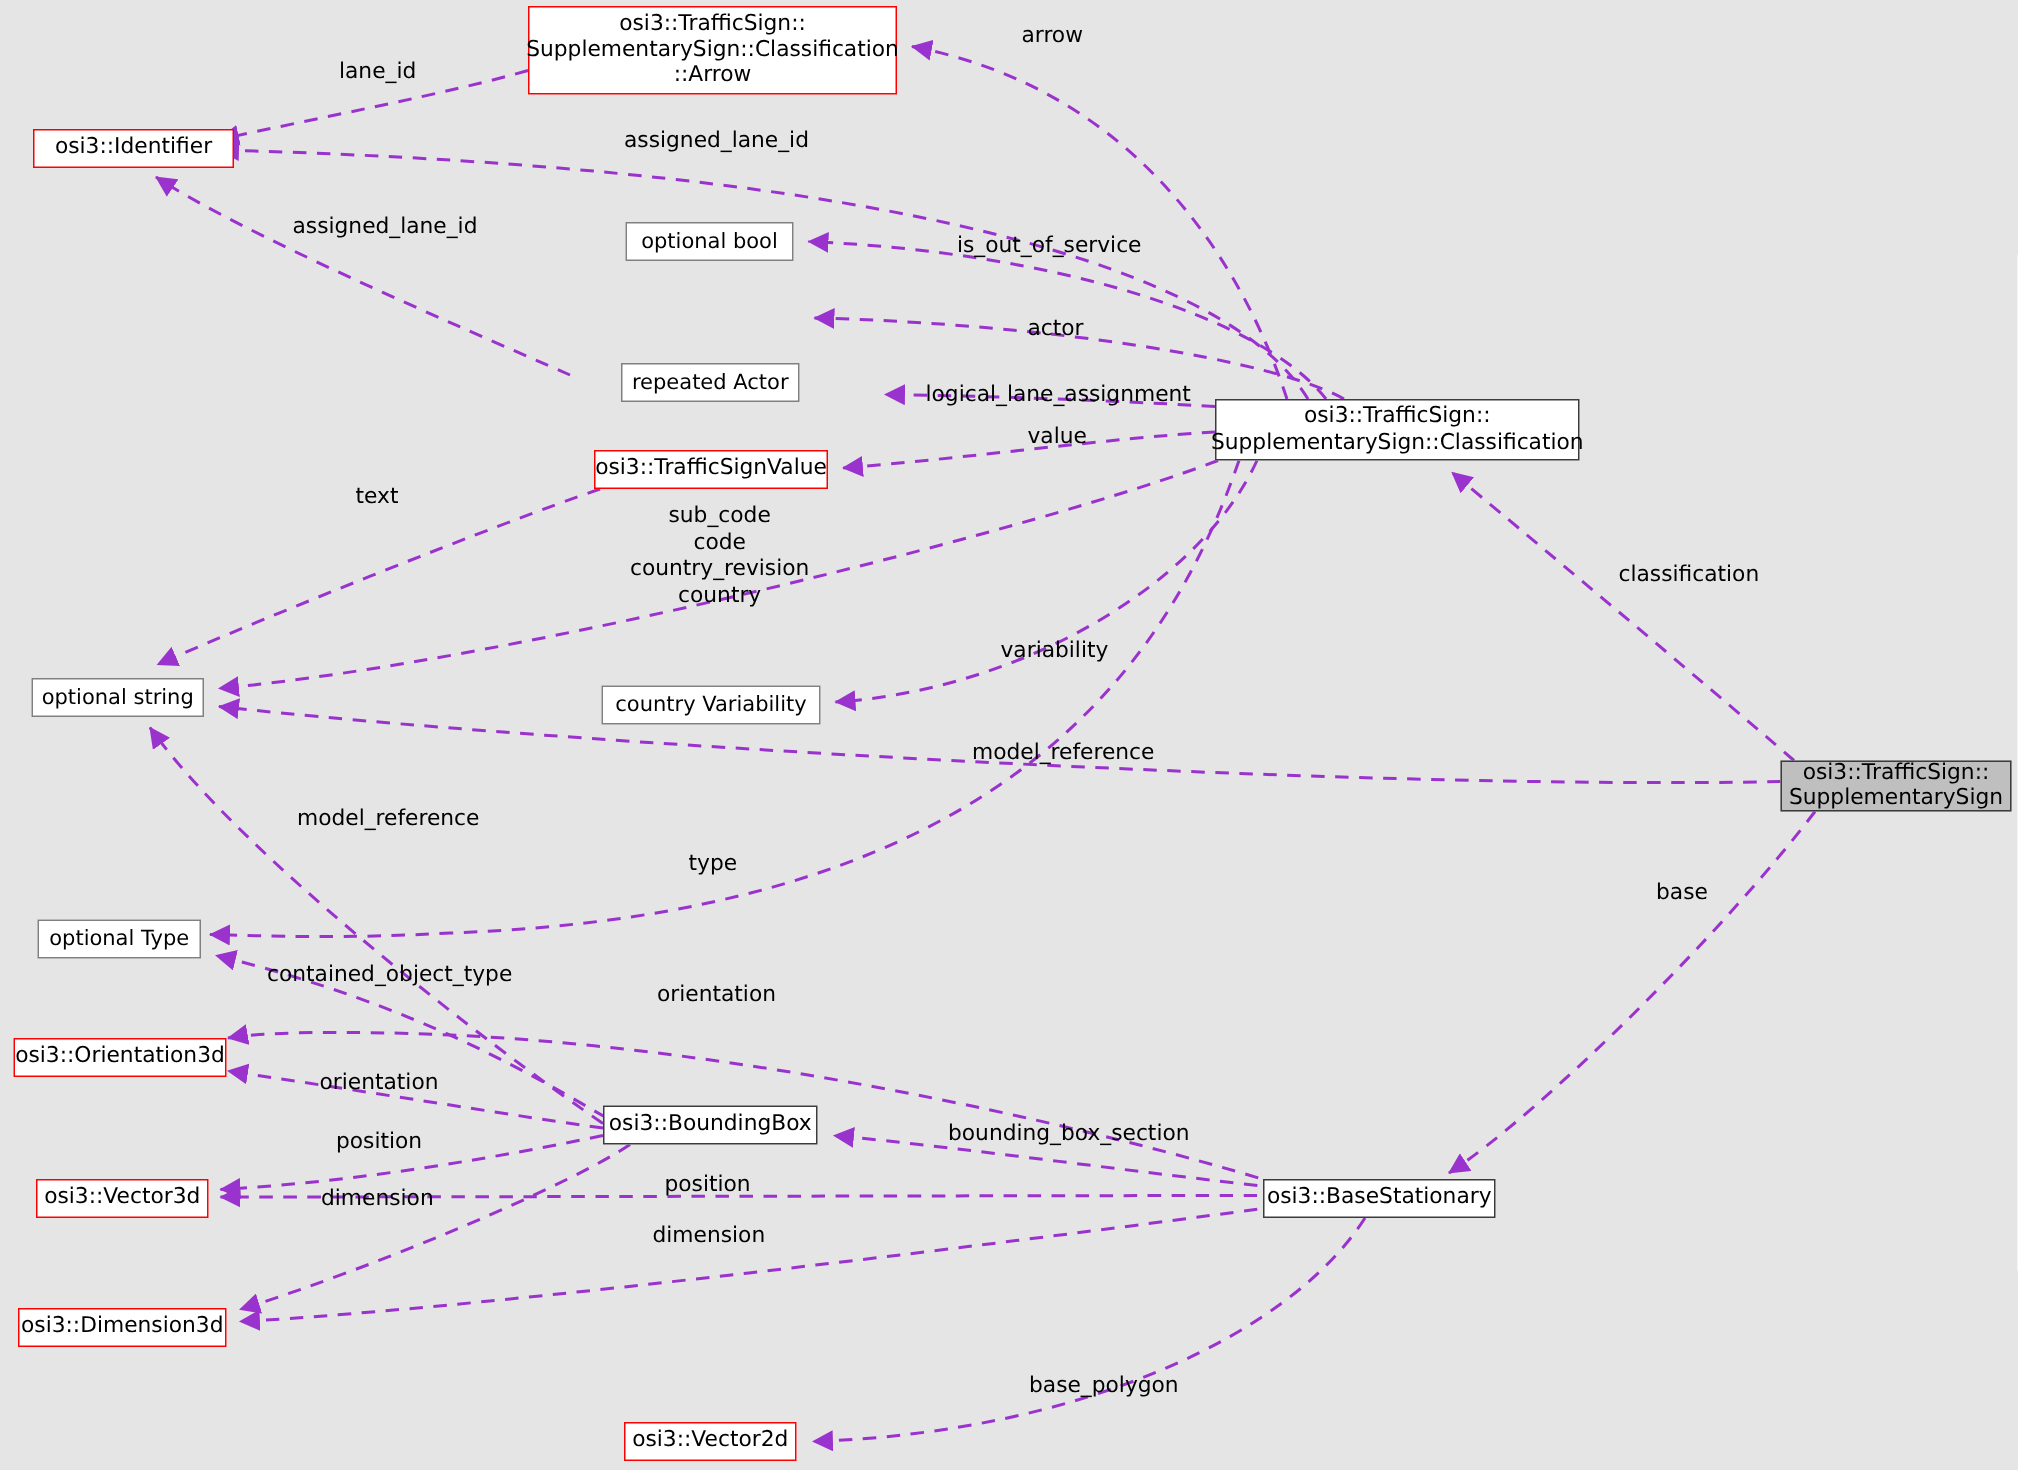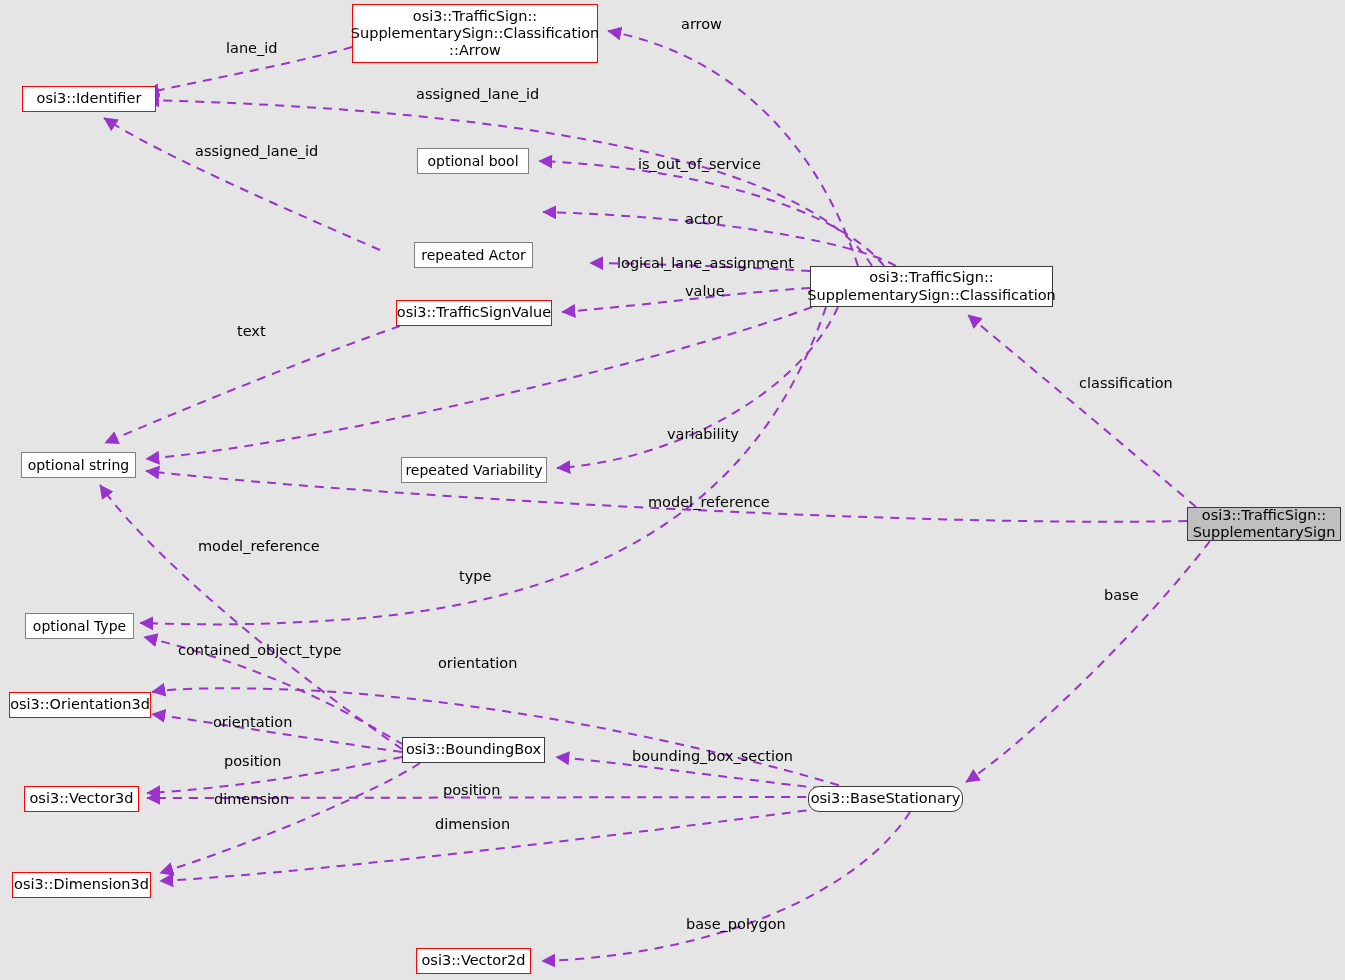--- a/index.html
+++ b/index.html
@@ -132,40 +132,44 @@
   <div class="node node-red" style="left:352px;top:4px;width:246px;height:59px;">osi3::TrafficSign::
 SupplementarySign::Classification
 ::Arrow</div>
   <div class="node node-red" style="left:22px;top:86px;width:134px;height:26px;">osi3::Identifier</div>
   <div class="node node-gray" style="left:417px;top:148px;width:112px;height:26px;">optional bool</div>
   <div class="node node-gray" style="left:414px;top:198px;width:119px;height:26px;margin-top:44px;">repeated Actor</div>
   <div class="node node-red" style="left:396px;top:300px;width:156px;height:26px;">osi3::TrafficSignValue</div>
   <div class="node node-black" style="left:810px;top:266px;width:243px;height:41px;">osi3::TrafficSign::
 SupplementarySign::Classification</div>
   <div class="node node-gray" style="left:21px;top:452px;width:115px;height:26px;">optional string</div>
-  <div class="node node-gray" style="left:401px;top:457px;width:146px;height:26px;">repeated Variability</div>
+  <div class="node node-gray" style="left:401px;top:457px;width:146px;height:26px;">country Variability</div>
   <div class="node node-filled" style="left:1187px;top:507px;width:154px;height:34px;">osi3::TrafficSign::
 SupplementarySign</div>
   <div class="node node-gray" style="left:25px;top:613px;width:109px;height:26px;">optional Type</div>
   <div class="node node-red" style="left:9px;top:692px;width:142px;height:26px;">osi3::Orientation3d</div>
   <div class="node node-black" style="left:402px;top:737px;width:143px;height:26px;">osi3::BoundingBox</div>
   <div class="node node-red" style="left:24px;top:786px;width:115px;height:26px;">osi3::Vector3d</div>
-  <div class="node node-black" style="left:808px;top:786px;width:155px;height:26px;border-radius:11px;">osi3::BaseStationary</div>
+  <div class="node node-black" style="left:842px;top:786px;width:155px;height:26px;">osi3::BaseStationary</div>
   <div class="node node-red" style="left:12px;top:872px;width:139px;height:26px;">osi3::Dimension3d</div>
   <div class="node node-red" style="left:416px;top:948px;width:115px;height:26px;">osi3::Vector2d</div>
 
   <div class="edge-label" style="left:226px;top:40px;">lane_id</div>
   <div class="edge-label" style="left:681px;top:16px;">arrow</div>
   <div class="edge-label" style="left:416px;top:86px;">assigned_lane_id</div>
   <div class="edge-label" style="left:195px;top:143px;">assigned_lane_id</div>
   <div class="edge-label" style="left:638px;top:156px;">is_out_of_service</div>
   <div class="edge-label" style="left:685px;top:211px;">actor</div>
   <div class="edge-label" style="left:617px;top:255px;">logical_lane_assignment</div>
   <div class="edge-label" style="left:685px;top:283px;">value</div>
   <div class="edge-label" style="left:237px;top:323px;text-align:center;">text</div>
+  <div class="edge-label" style="left:420px;top:336px;">sub_code
+code
+country_revision
+country</div>
   <div class="edge-label" style="left:1079px;top:375px;">classification</div>
   <div class="edge-label" style="left:667px;top:426px;">variability</div>
   <div class="edge-label" style="left:648px;top:494px;">model_reference</div>
   <div class="edge-label" style="left:198px;top:538px;">model_reference</div>
   <div class="edge-label" style="left:459px;top:568px;">type</div>
   <div class="edge-label" style="left:1104px;top:587px;">base</div>
   <div class="edge-label" style="left:438px;top:655px;">orientation</div>
   <div class="edge-label" style="left:178px;top:642px;">contained_object_type</div>
   <div class="edge-label" style="left:213px;top:714px;">orientation</div>
   <div class="edge-label" style="left:632px;top:748px;">bounding_box_section</div>

